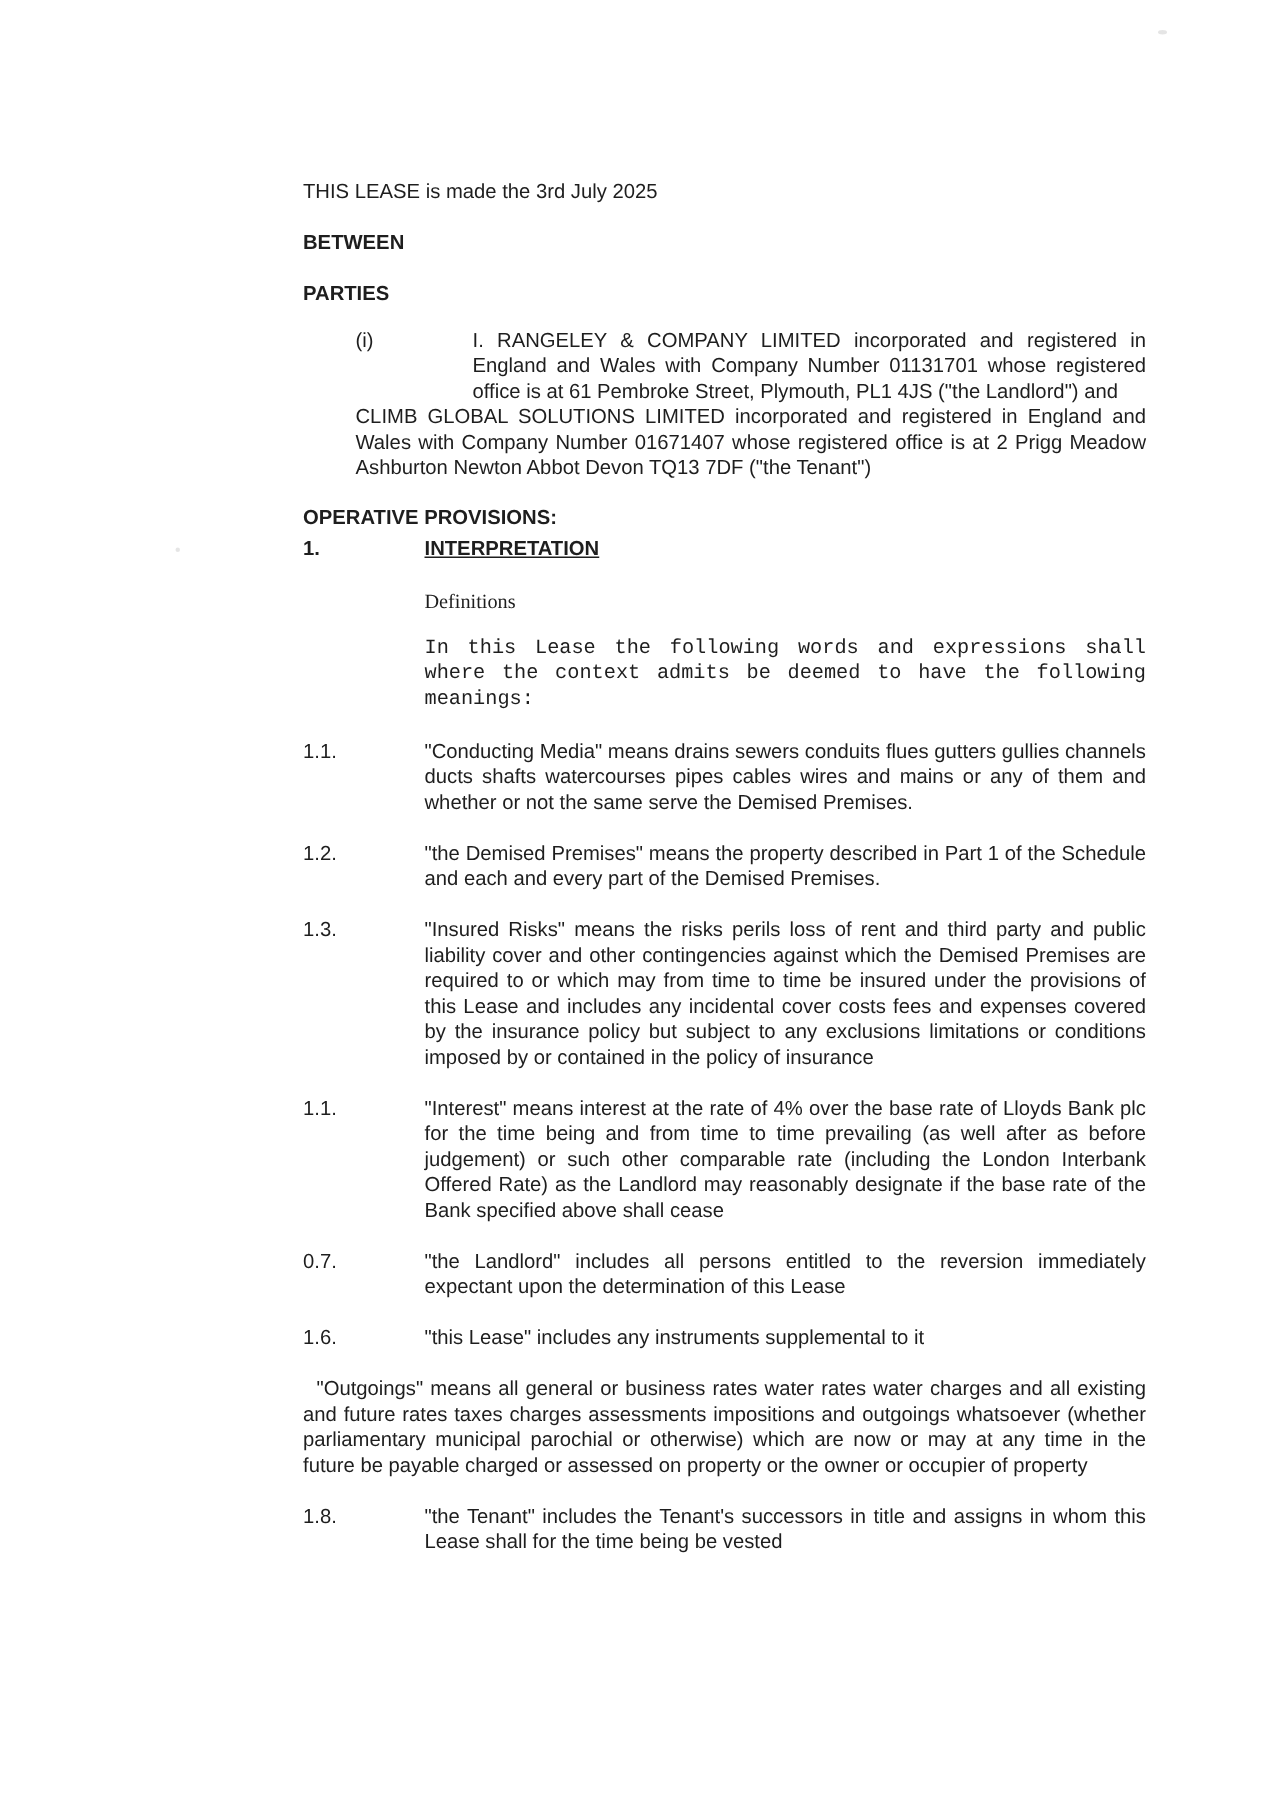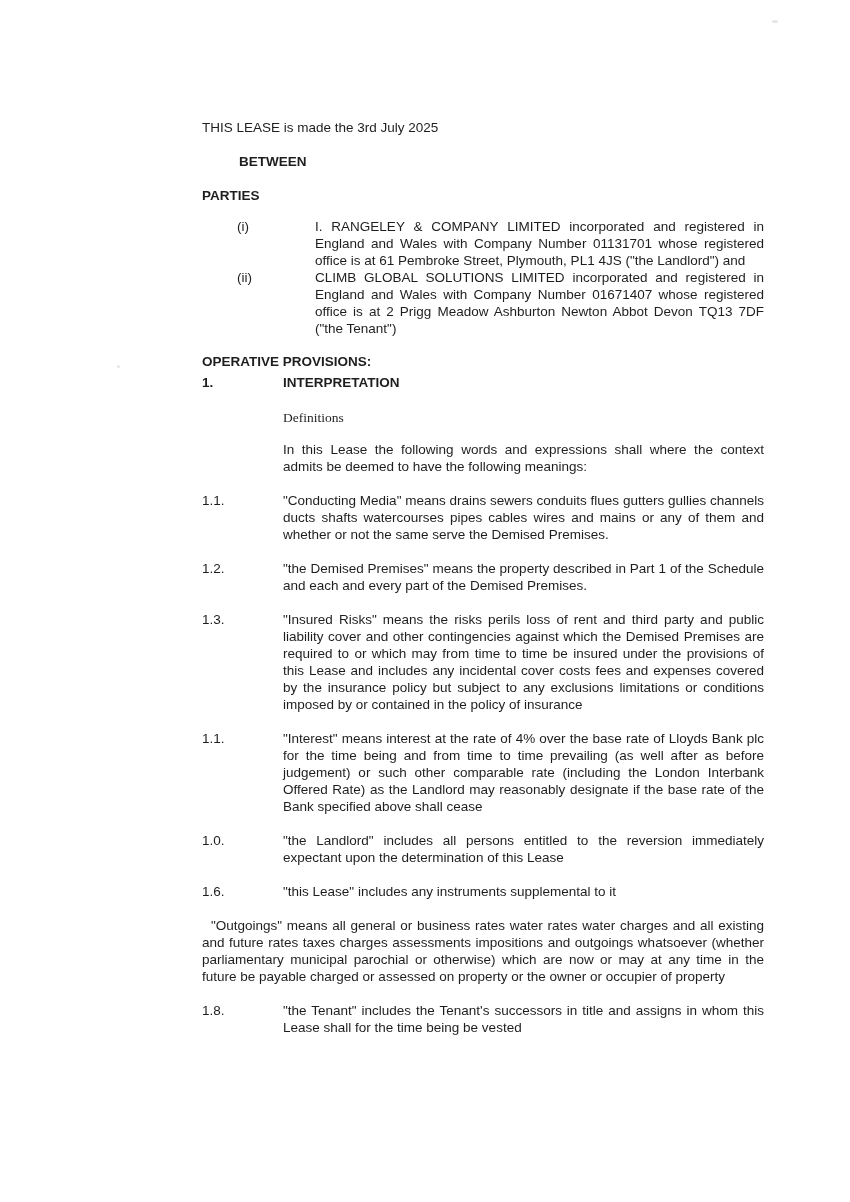--- a/index.html
+++ b/index.html
@@ -21,21 +21,21 @@
     position: relative;
     box-sizing: border-box;
     width: 850px;
     height: 1202px;
     padding: 119px 86px 12px 202px;
   }
   p { margin: 0; }
   .bold { font-weight: bold; }
 
   .opening      { margin-bottom: 17px; }
-  .between-h    { margin-bottom: 17px; font-weight: bold; margin-left: 37px; }
+  .between-h    { margin-bottom: 17px; font-weight: bold; }
   .parties-h    { margin-bottom: 14px; font-weight: bold; }
 
   .party {
     display: flex;
     margin-left: 35px;
   }
   .party-num {
     flex: none;
     width: 78px;
   }
@@ -53,27 +53,27 @@
   }
   .clause-num {
     flex: none;
     width: 81px;
   }
   .clause-text {
     flex: 1;
     text-align: justify;
   }
   .section-head { margin-bottom: 18px; }
-  .section-head .clause-text { text-align: left; }
+  .section-head .clause-text { text-align: left; text-decoration: underline; }
 
   .sub {
     margin-left: 81px;
   }
   .definitions-label { margin-bottom: 15px; font-family: Liberation Serif, serif; }
-  .definitions-intro { margin-bottom: 17px; text-align: justify; }
+  .definitions-intro { margin-bottom: 17px; text-align: justify; font-family: Liberation Mono, monospace; }
 
   .indent-first { text-indent: 9px; }
 
   
   .speck {
     position: absolute;
     background: rgba(0,0,0,0.10);
     border-radius: 50%;
   }
   .speck-1 { left: 772px; top: 20px;  width: 6px; height: 3px; }
@@ -92,21 +92,20 @@
   <p class="between-h">BETWEEN</p>
 
   <p class="parties-h">PARTIES</p>
 
   <div class="parties-block">
     <div class="party">
       <span class="party-num">(i)</span>
       <p class="party-text">I. RANGELEY &amp; COMPANY LIMITED incorporated and registered in England and Wales with Company Number 01131701 whose registered office is at 61 Pembroke Street, Plymouth, PL1 4JS ("the Landlord") and</p>
     </div>
     <div class="party">
-      <span class="party-num">(ii)</span>
       <p class="party-text">CLIMB GLOBAL SOLUTIONS LIMITED incorporated and registered in England and Wales with Company Number 01671407 whose registered office is at 2 Prigg Meadow Ashburton Newton Abbot Devon TQ13 7DF ("the Tenant")</p>
     </div>
   </div>
 
   <p class="operative-h">OPERATIVE PROVISIONS:</p>
 
   <div class="clause section-head">
     <span class="clause-num bold">1.</span>
     <p class="clause-text bold">INTERPRETATION</p>
   </div>
@@ -129,21 +128,21 @@
     <span class="clause-num">1.3.</span>
     <p class="clause-text">"Insured Risks" means the risks perils loss of rent and third party and public liability cover and other contingencies against which the Demised Premises are required to or which may from time to time be insured under the provisions of this Lease and includes any incidental cover costs fees and expenses covered by the insurance policy but subject to any exclusions limitations or conditions imposed by or contained in the policy of insurance</p>
   </div>
 
   <div class="clause">
     <span class="clause-num">1.1.</span>
     <p class="clause-text">"Interest" means interest at the rate of 4% over the base rate of Lloyds Bank plc for the time being and from time to time prevailing (as well after as before judgement) or such other comparable rate (including the London Interbank Offered Rate) as the Landlord may reasonably designate if the base rate of the Bank specified above shall cease</p>
   </div>
 
   <div class="clause">
-    <span class="clause-num">1.0.</span>
+    <span class="clause-num">0.7.</span>
     <p class="clause-text">"the Landlord" includes all persons entitled to the reversion immediately expectant upon the determination of this Lease</p>
   </div>
 
   <div class="clause">
     <span class="clause-num">1.6.</span>
     <p class="clause-text">"this Lease" includes any instruments supplemental to it</p>
   </div>
 
   <div class="clause">
     <p class="clause-text indent-first">"Outgoings" means all general or business rates water rates water charges and all existing and future rates taxes charges assessments impositions and outgoings whatsoever (whether parliamentary municipal parochial or otherwise) which are now or may at any time in the future be payable charged or assessed on property or the owner or occupier of property</p>

